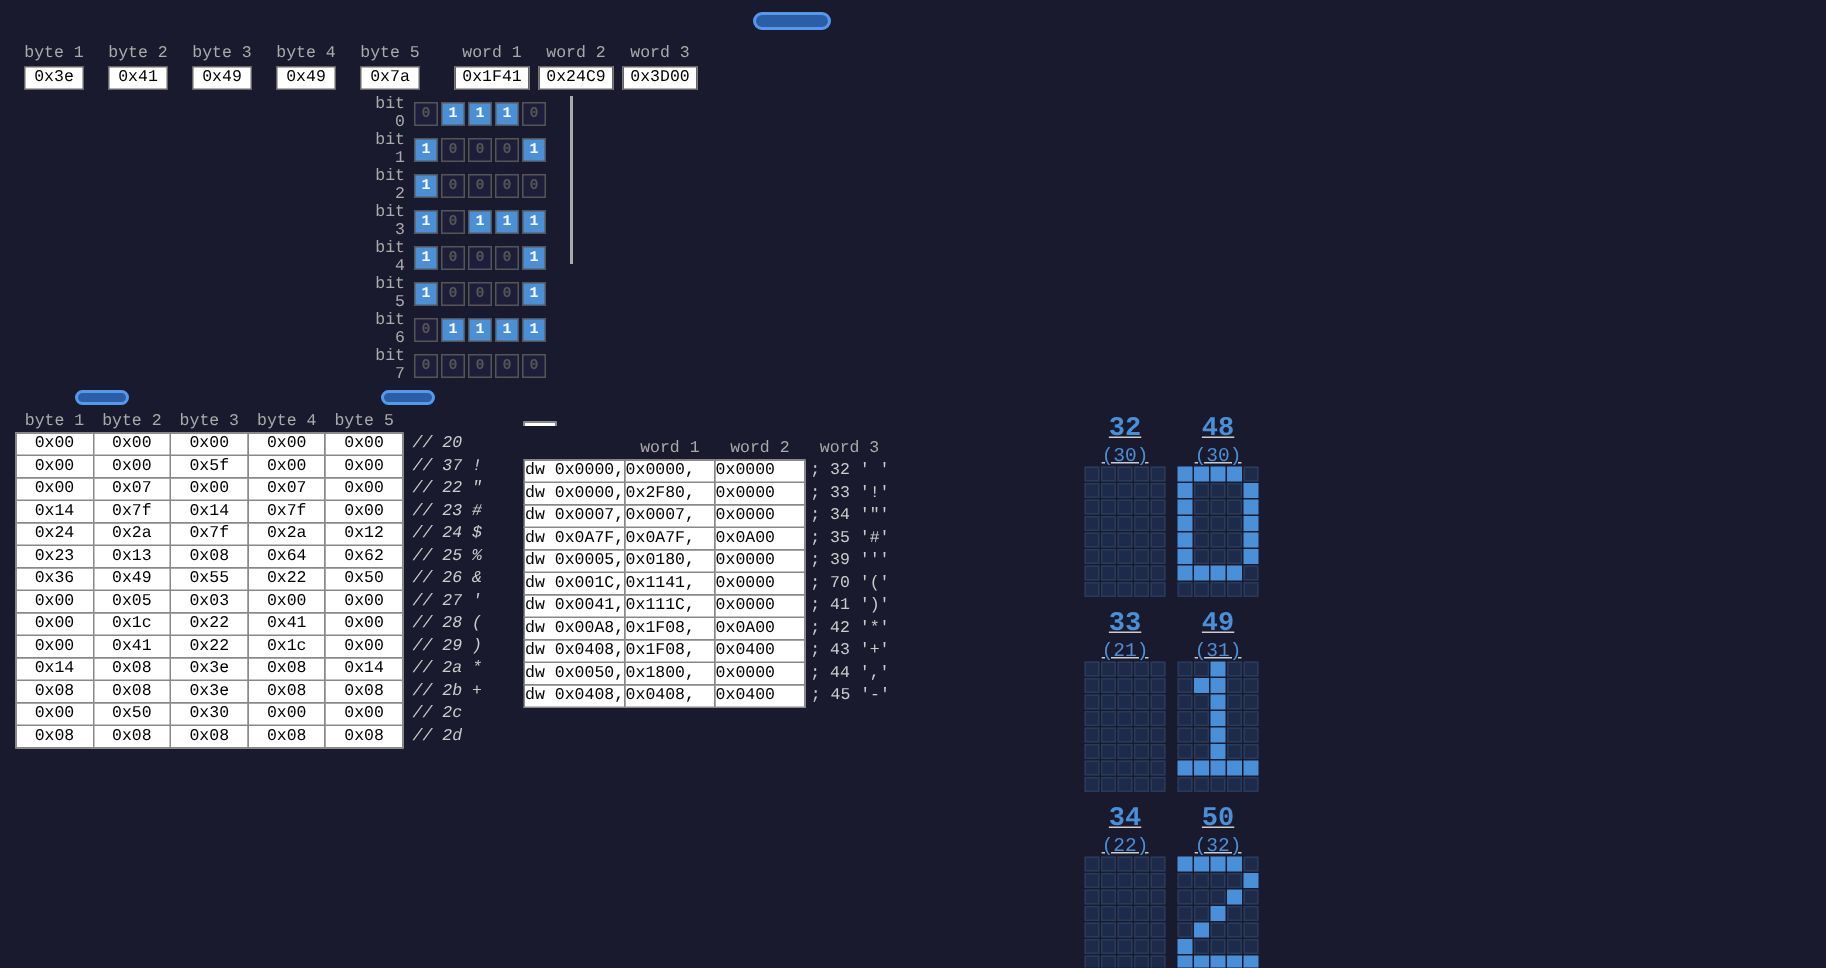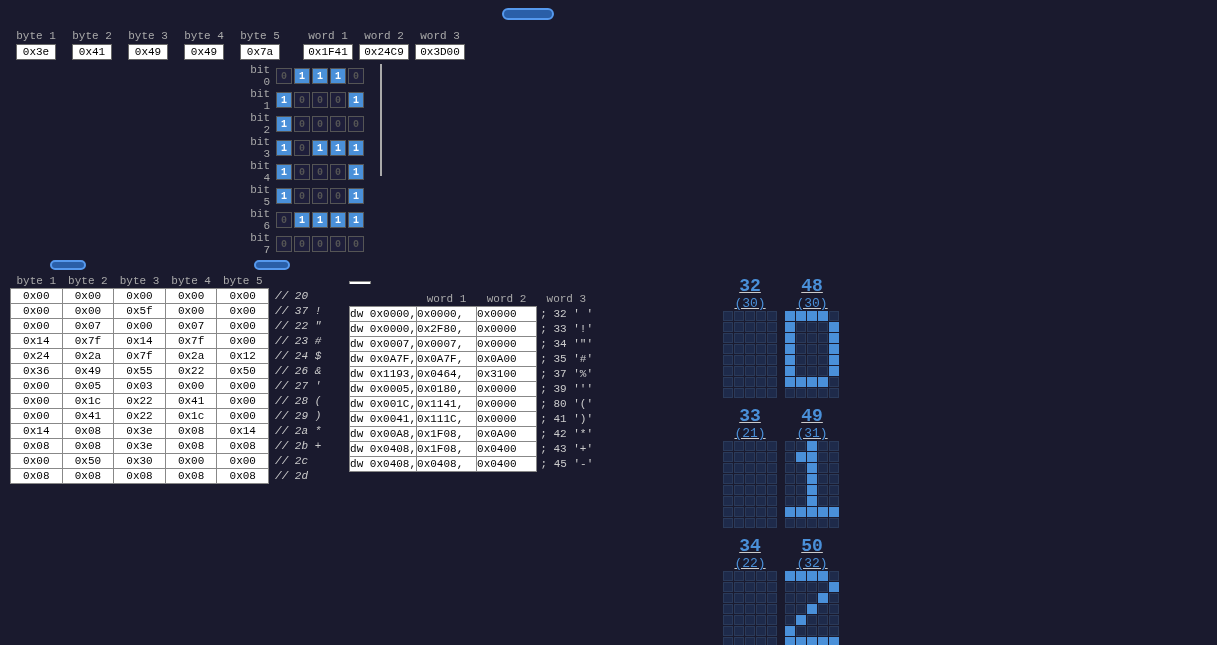--- a/index.html
+++ b/index.html
@@ -420,20 +420,28 @@
             </tr>
             <tr>
               <td>0x24</td>
               <td>0x2a</td>
               <td>0x7f</td>
               <td>0x2a</td>
               <td>0x12</td>
               <td class="comment">// 24 $</td>
             </tr>
             <tr>
+              <td>0x23</td>
+              <td>0x13</td>
+              <td>0x08</td>
+              <td>0x64</td>
+              <td>0x62</td>
+              <td class="comment">// 25 %</td>
+            </tr>
+            <tr>
               <td>0x36</td>
               <td>0x49</td>
               <td>0x55</td>
               <td>0x22</td>
               <td>0x50</td>
               <td class="comment">// 26 &amp;</td>
             </tr>
             <tr>
               <td>0x00</td>
               <td>0x05</td>
@@ -527,54 +535,54 @@
               <td>0x0000</td>
               <td class="comment">; 34 '"'</td>
             </tr>
             <tr>
               <td>dw 0x0A7F,</td>
               <td>0x0A7F,</td>
               <td>0x0A00</td>
               <td class="comment">; 35 '#'</td>
             </tr>
             <tr>
-              <td>dw 0x1193,</td>
-              <td>0x0464,</td>
-              <td>0x3100</td>
-              <td class="comment">; 37 '%'</td>
-            </tr>
-            <tr>
               <td>dw 0x0005,</td>
               <td>0x0180,</td>
               <td>0x0000</td>
               <td class="comment">; 39 '''</td>
             </tr>
             <tr>
               <td>dw 0x001C,</td>
               <td>0x1141,</td>
               <td>0x0000</td>
-              <td class="comment">; 80 '('</td>
+              <td class="comment">; 70 '('</td>
             </tr>
             <tr>
               <td>dw 0x0041,</td>
               <td>0x111C,</td>
               <td>0x0000</td>
               <td class="comment">; 41 ')'</td>
             </tr>
             <tr>
               <td>dw 0x00A8,</td>
               <td>0x1F08,</td>
               <td>0x0A00</td>
               <td class="comment">; 42 '*'</td>
             </tr>
             <tr>
               <td>dw 0x0408,</td>
               <td>0x1F08,</td>
               <td>0x0400</td>
               <td class="comment">; 43 '+'</td>
+            </tr>
+            <tr>
+              <td>dw 0x0050,</td>
+              <td>0x1800,</td>
+              <td>0x0000</td>
+              <td class="comment">; 44 ','</td>
             </tr>
             <tr>
               <td>dw 0x0408,</td>
               <td>0x0408,</td>
               <td>0x0400</td>
               <td class="comment">; 45 '-'</td>
             </tr>
           </tbody>
       </table>
     </div>

